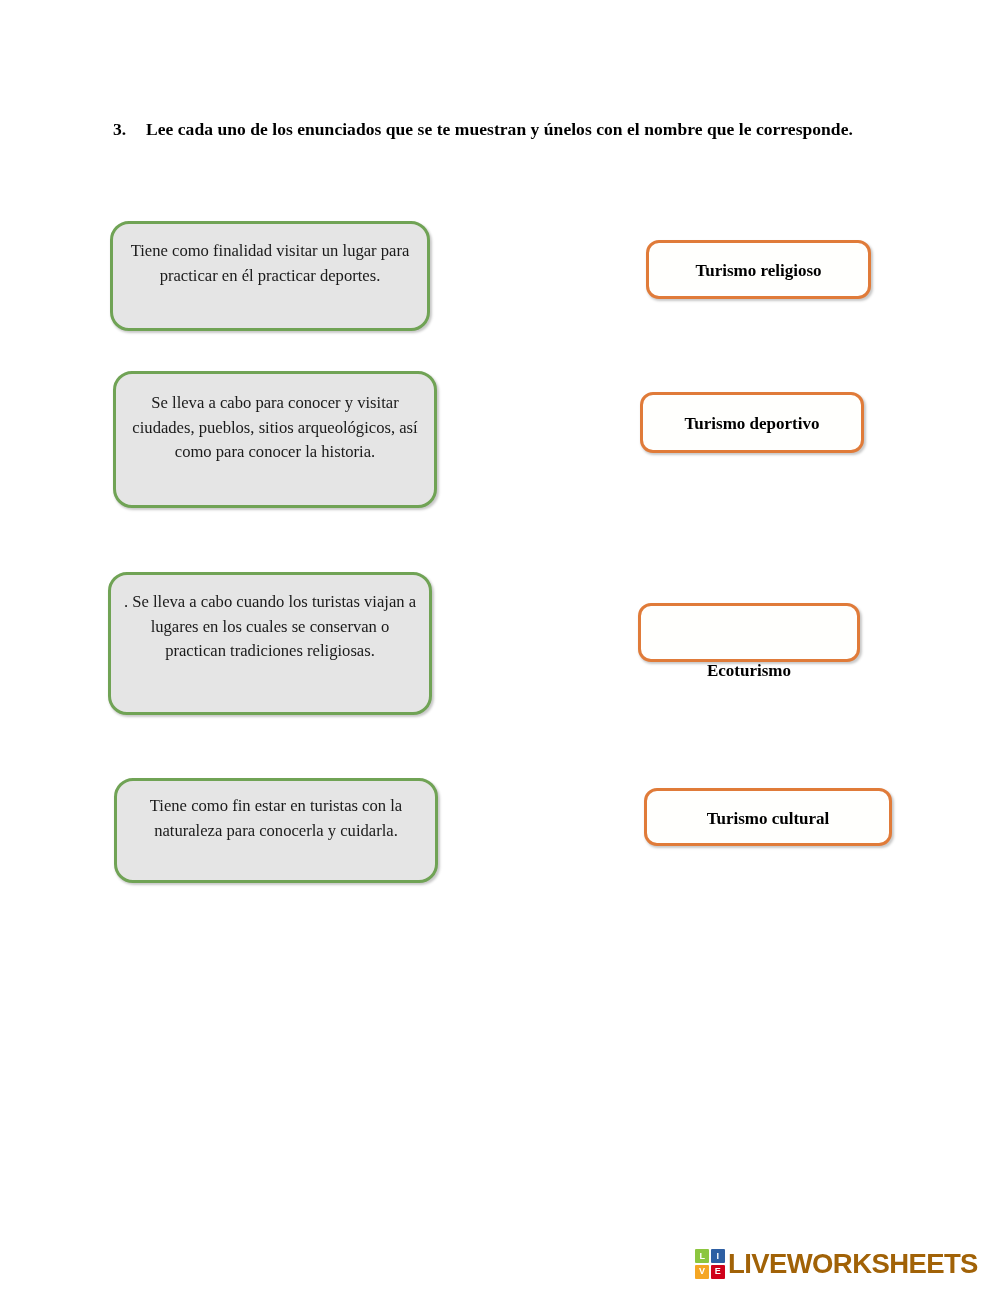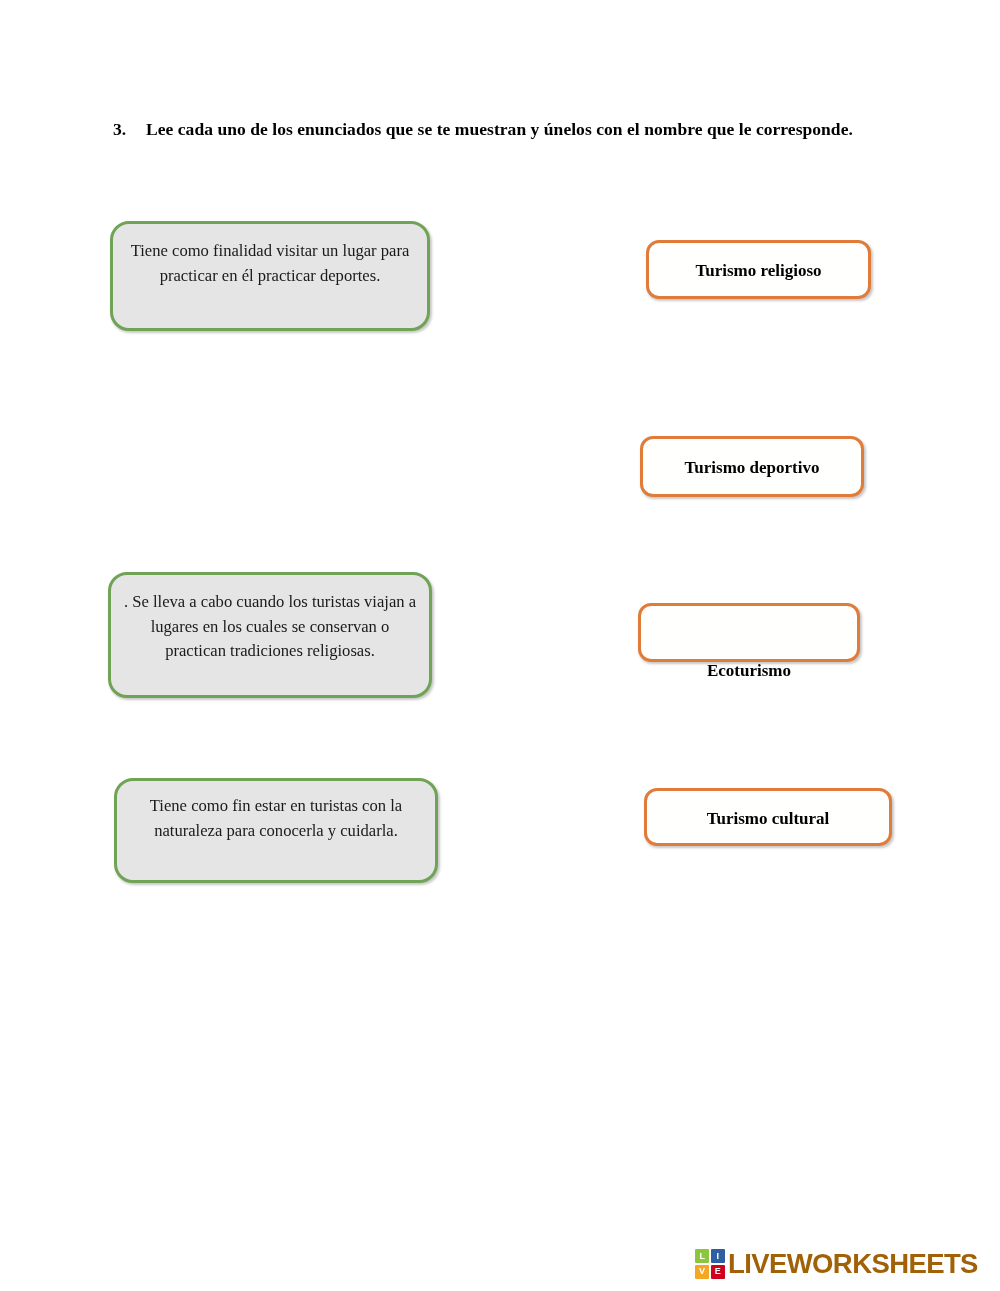--- a/index.html
+++ b/index.html
@@ -90,30 +90,30 @@
     color: #000000;
   }
 
   
   #stmt-0 { left: 110px; top: 221px;  width: 320px;  height: 110px; }
   #stmt-0 .stmt-text { padding-top: 15px; }
 
   #stmt-1 { left: 113px; top: 371px;  width: 324px;  height: 137px; }
   #stmt-1 .stmt-text { padding-top: 17px; }
 
-  #stmt-2 { left: 108px; top: 572px;  width: 324px;  height: 126px; }
+  #stmt-2 { left: 108px; top: 572px;  width: 324px;  height: 143px; }
   #stmt-2 .stmt-text { padding-top: 15px; }
 
   #stmt-3 { left: 114px; top: 778px;  width: 324px;  height: 105px; }
   #stmt-3 .stmt-text { padding-top: 13px; }
 
   #label-0 { left: 646px; top: 240px; width: 225px; height: 59px; }
   #label-0 .label-text { padding-top: 17px; }
 
-  #label-1 { left: 640px; top: 436px; width: 224px; height: 61px; }
+  #label-1 { left: 640px; top: 392px; width: 224px; height: 61px; }
   #label-1 .label-text { padding-top: 18px; }
 
   #label-2 { left: 638px; top: 603px; width: 222px; height: 59px; }
   #label-2 .label-text { padding-top: 18px; margin-top: 36px; }
 
   #label-3 { left: 644px; top: 788px; width: 248px; height: 58px; }
   #label-3 .label-text { padding-top: 17px; }
 
   
   .lw-logo {
@@ -164,20 +164,23 @@
 
   <div class="instruction">
     <span class="instruction-number">3.</span>
     <span class="instruction-text">Lee cada uno de los enunciados que se te muestran y únelos con el nombre que le corresponde.</span>
   </div>
 
   <div class="stmt-box" id="stmt-0">
     <div class="stmt-text">Tiene como finalidad visitar un lugar para practicar en él practicar deportes.</div>
   </div>
 
+  <div class="stmt-box" id="stmt-1">
+    <div class="stmt-text">Se lleva a cabo para conocer y visitar ciudades, pueblos, sitios arqueológicos, así como para conocer la historia.</div>
+  </div>
 
   <div class="stmt-box" id="stmt-2">
     <div class="stmt-text">. Se lleva a cabo cuando los turistas viajan a lugares en los cuales se conservan o practican tradiciones religiosas.</div>
   </div>
 
   <div class="stmt-box" id="stmt-3">
     <div class="stmt-text">Tiene como fin estar en turistas con la naturaleza para conocerla y cuidarla.</div>
   </div>
 
   <div class="label-box" id="label-0">

